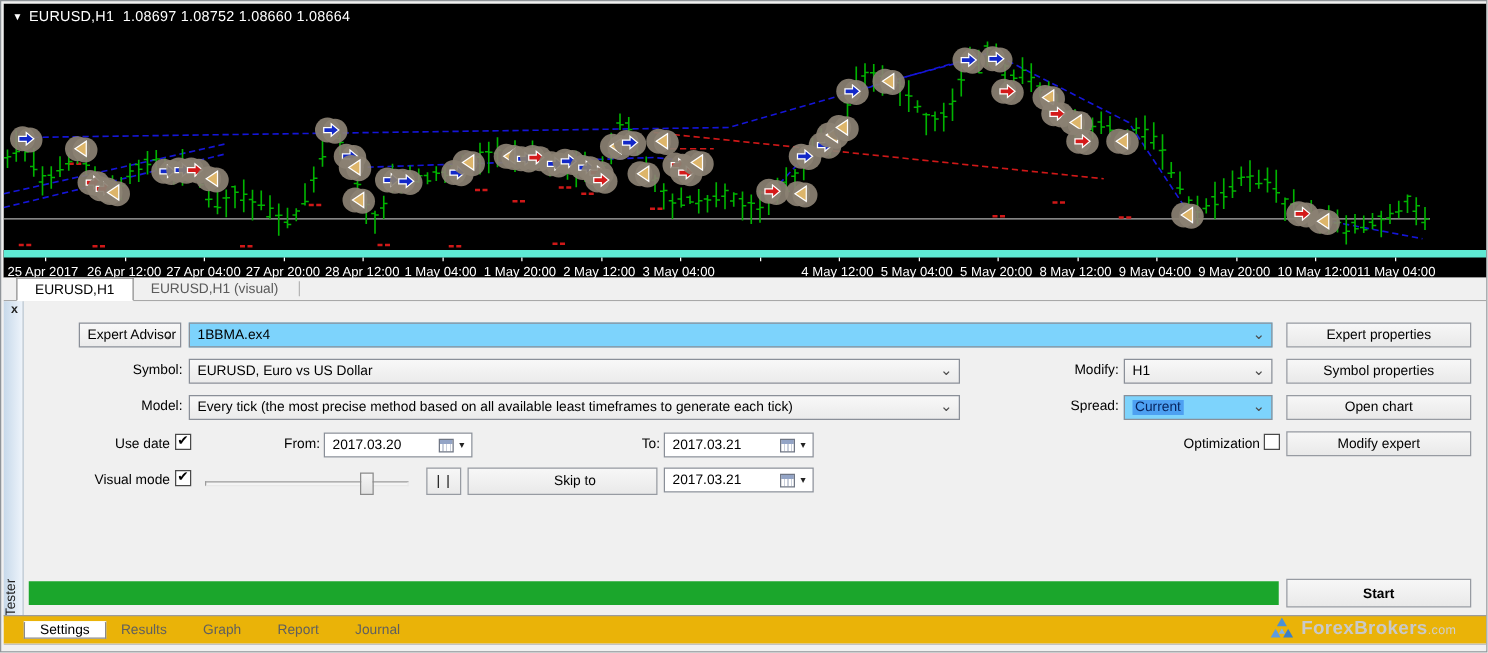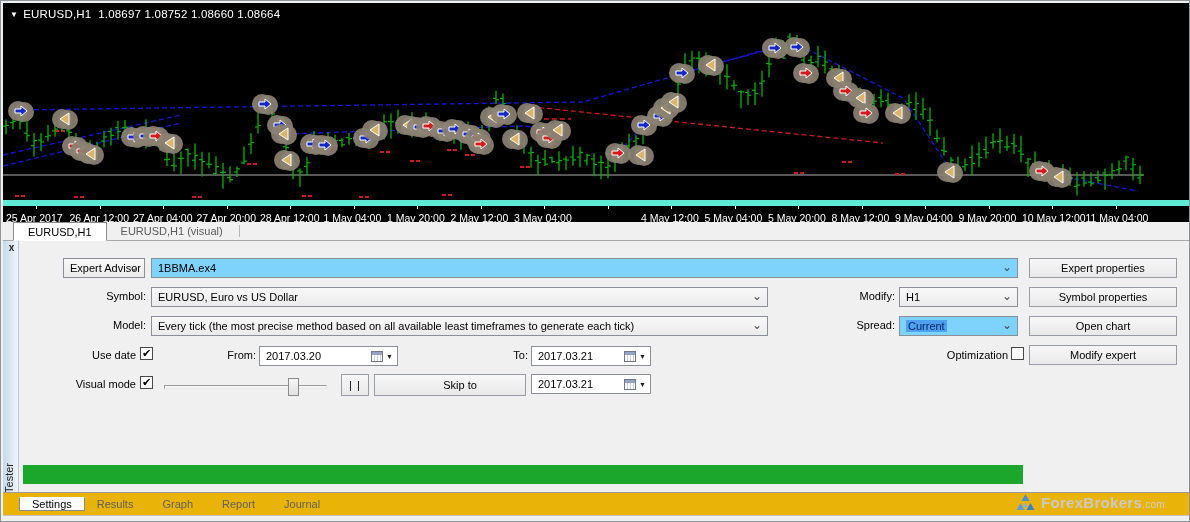--- a/index.html
+++ b/index.html
@@ -831,21 +831,21 @@
     <div class="lbl" style="left:828px;top:78px;width:64px;">Spread:</div>
     <div class="combo white" style="left:896px;top:75px;width:119px;">
       <span class="sel-hl">Current</span>
         <span class="chev">⌄</span>
     </div>
     <div class="btn" style="left:1026px;top:75px;width:148px;">Open chart</div>
 
     <div class="lbl" style="left:40px;top:108px;width:93px;">Use date</div>
     <div class="cb" style="left:137px;top:106px;">✔</div>
     <div class="lbl" style="left:185px;top:108px;width:68px;">From:</div>
-    <div class="datef" style="left:256px;top:105px;width:139px;">
+    <div class="datef" style="left:256px;top:105px;width:119px;">
       <span class="dtext">2017.03.20</span>
       <span class="cal-ic"></span>
         <span class="dd-tri">▼</span>
     </div>
     <div class="lbl" style="left:465px;top:108px;width:60px;">To:</div>
     <div class="datef" style="left:528px;top:105px;width:120px;">
       <span class="dtext">2017.03.21</span>
       <span class="cal-ic"></span>
         <span class="dd-tri">▼</span>
     </div>
@@ -863,20 +863,21 @@
     <div class="btn tall" style="left:371px;top:133px;width:152px;padding-left:20px;">Skip to</div>
     <div class="datef" style="left:528px;top:133px;width:120px;">
       <span class="dtext">2017.03.21</span>
       <span class="cal-ic"></span>
         <span class="dd-tri">▼</span>
     </div>
 
     <div class="progress">
         <div class="fill" id="progress-fill" style="width: 100%; background: rgb(27, 166, 44);"></div>
       </div>
+    <div class="btn" style="left:1026px;top:222px;width:148px;height:23px;font-weight:bold;">Start</div>
 
     <div class="bottom-tabs" id="bottom-tabs">
         <div class="btab active">Settings</div>
         <div class="btab">Results</div>
         <div class="btab-sep"></div>
         <div class="btab">Graph</div>
         <div class="btab-sep"></div>
         <div class="btab">Report</div>
         <div class="btab-sep"></div>
         <div class="btab">Journal</div>

